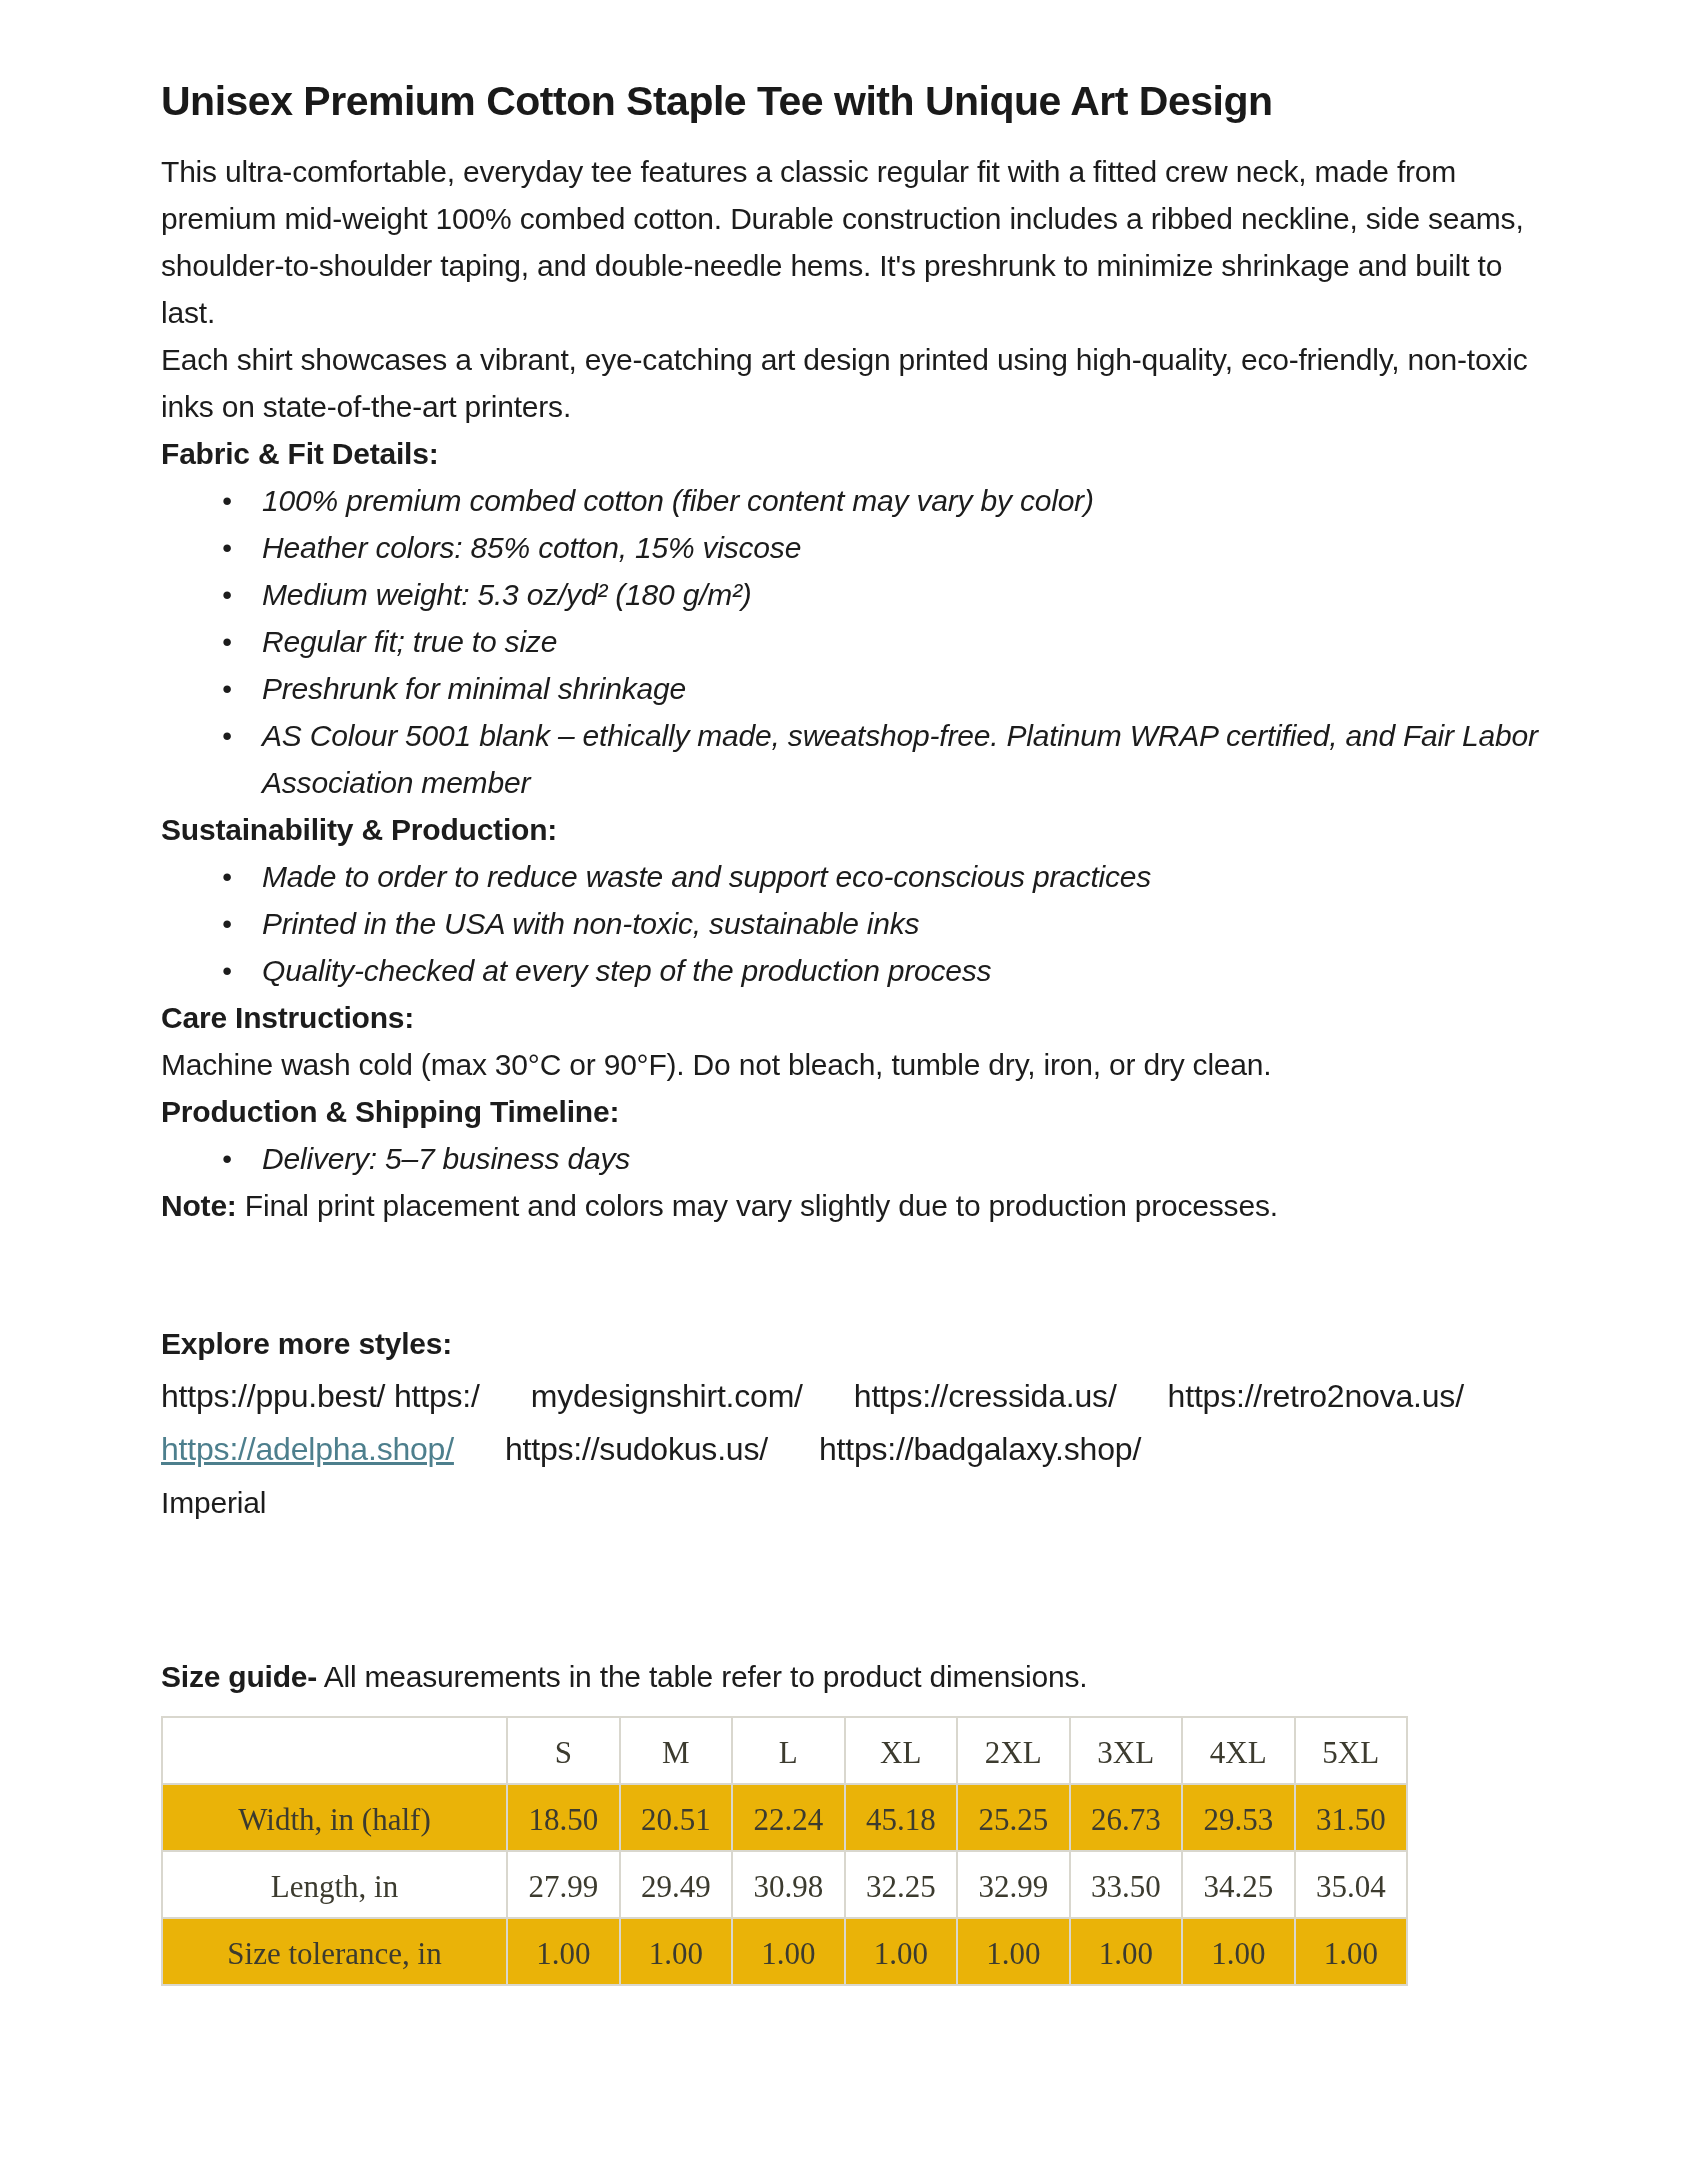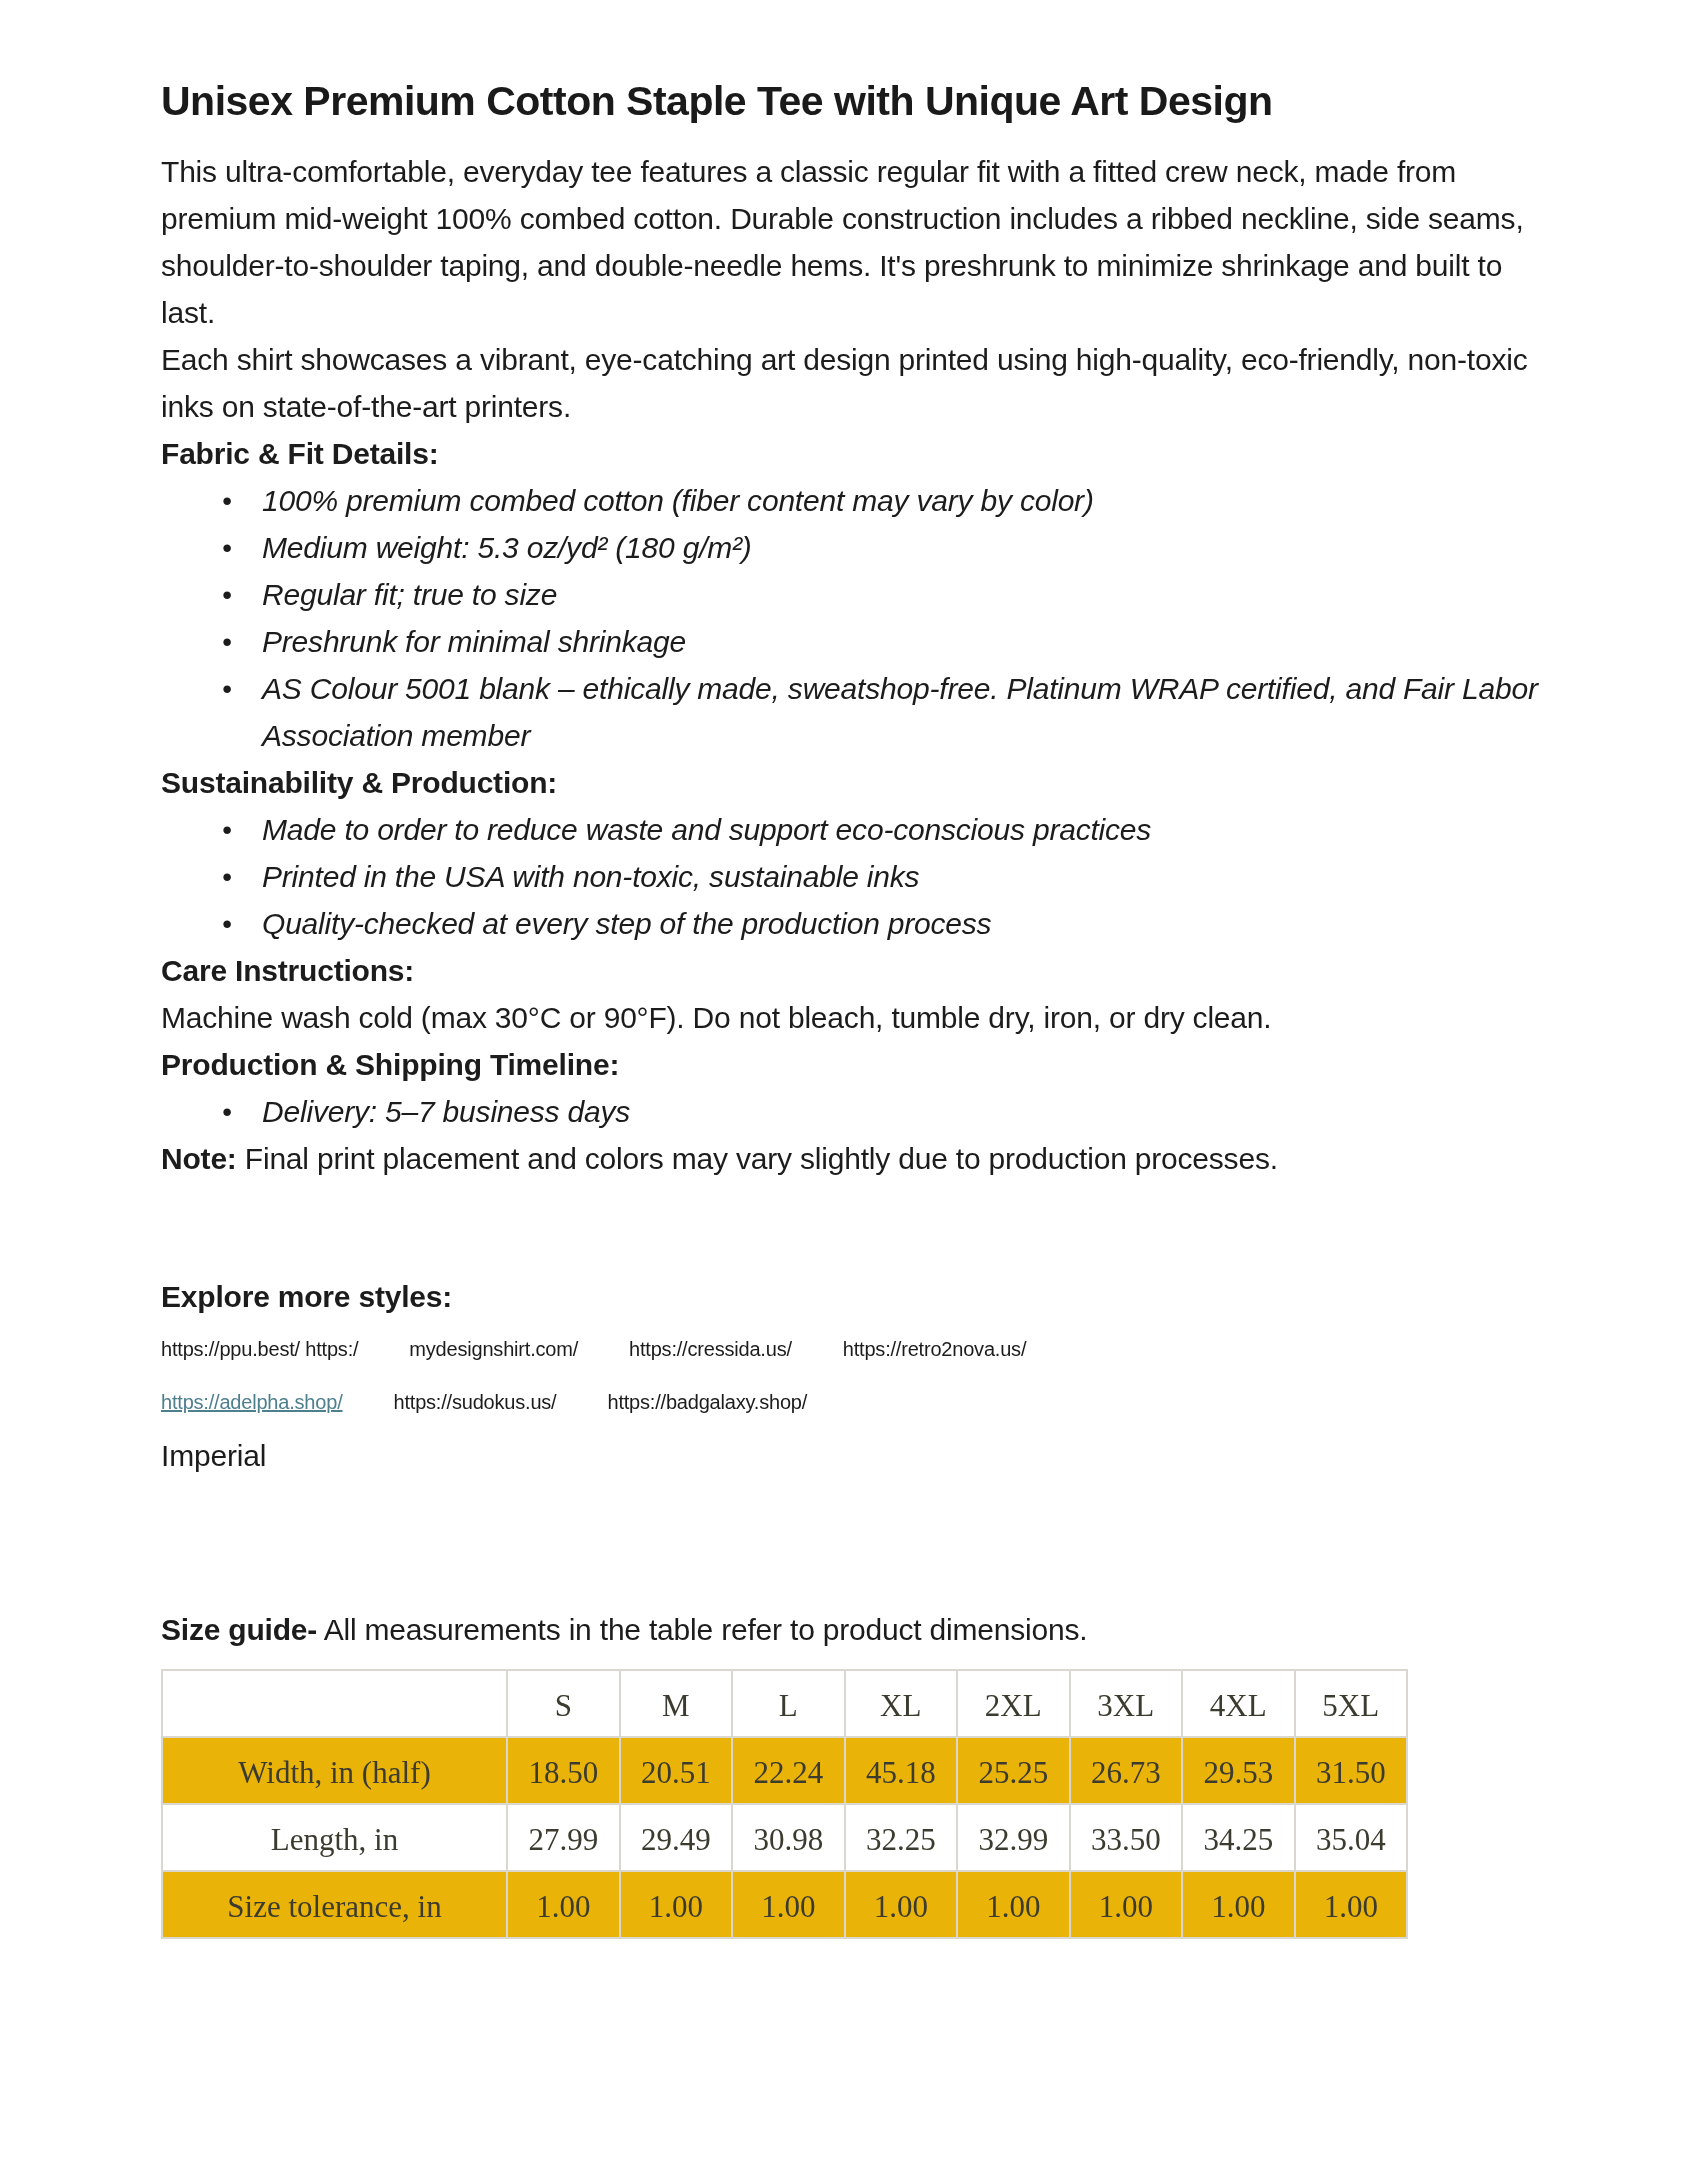--- a/index.html
+++ b/index.html
@@ -51,21 +51,21 @@
   ul.bullets li::before {
     content: "\2022";
     position: absolute;
     left: 61px;
     top: 0;
     font-size: 28px;
   }
   .inline-bold { font-weight: 700; }
   .explore-block { margin-top: 91px; }
   .links-row {
-    font-size: 20px;
+    font-size: 32px;
     line-height: 47px;
     letter-spacing: -0.2px;
     margin-top: 6px;
     white-space: nowrap;
   }
   .links-row .gap { display: inline-block; width: 51px; }
   .url-plain { color: #1c1c1c; text-decoration: none; }
   .url-link { text-decoration: underline; }
   .size-guide-line { margin-top: 127px; }
   .units-line { margin-top: 6px; }
@@ -96,20 +96,21 @@
   <div class="content">
 
     <h1 class="doc-title">Unisex Premium Cotton Staple Tee with Unique Art Design</h1>
 
     <p class="body-text para">This ultra-comfortable, everyday tee features a classic regular fit with a fitted crew neck, made from premium mid-weight 100% combed cotton. Durable construction includes a ribbed neckline, side seams, shoulder-to-shoulder taping, and double-needle hems. It's preshrunk to minimize shrinkage and built to last.</p>
     <p class="body-text para">Each shirt showcases a vibrant, eye-catching art design printed using high-quality, eco-friendly, non-toxic inks on state-of-the-art printers.</p>
 
     <div class="sec-heading">Fabric &amp; Fit Details:</div>
     <ul class="bullets">
       <li>100% premium combed cotton (fiber content may vary by color)</li>
+      <li>Heather colors: 85% cotton, 15% viscose</li>
       <li>Medium weight: 5.3 oz/yd² (180 g/m²)</li>
       <li>Regular fit; true to size</li>
       <li>Preshrunk for minimal shrinkage</li>
       <li>AS Colour 5001 blank – ethically made, sweatshop-free. Platinum WRAP certified, and Fair Labor Association member</li>
     </ul>
 
     <div class="sec-heading">Sustainability &amp; Production:</div>
     <ul class="bullets">
       <li>Made to order to reduce waste and support eco-conscious practices</li>
       <li>Printed in the USA with non-toxic, sustainable inks</li>

